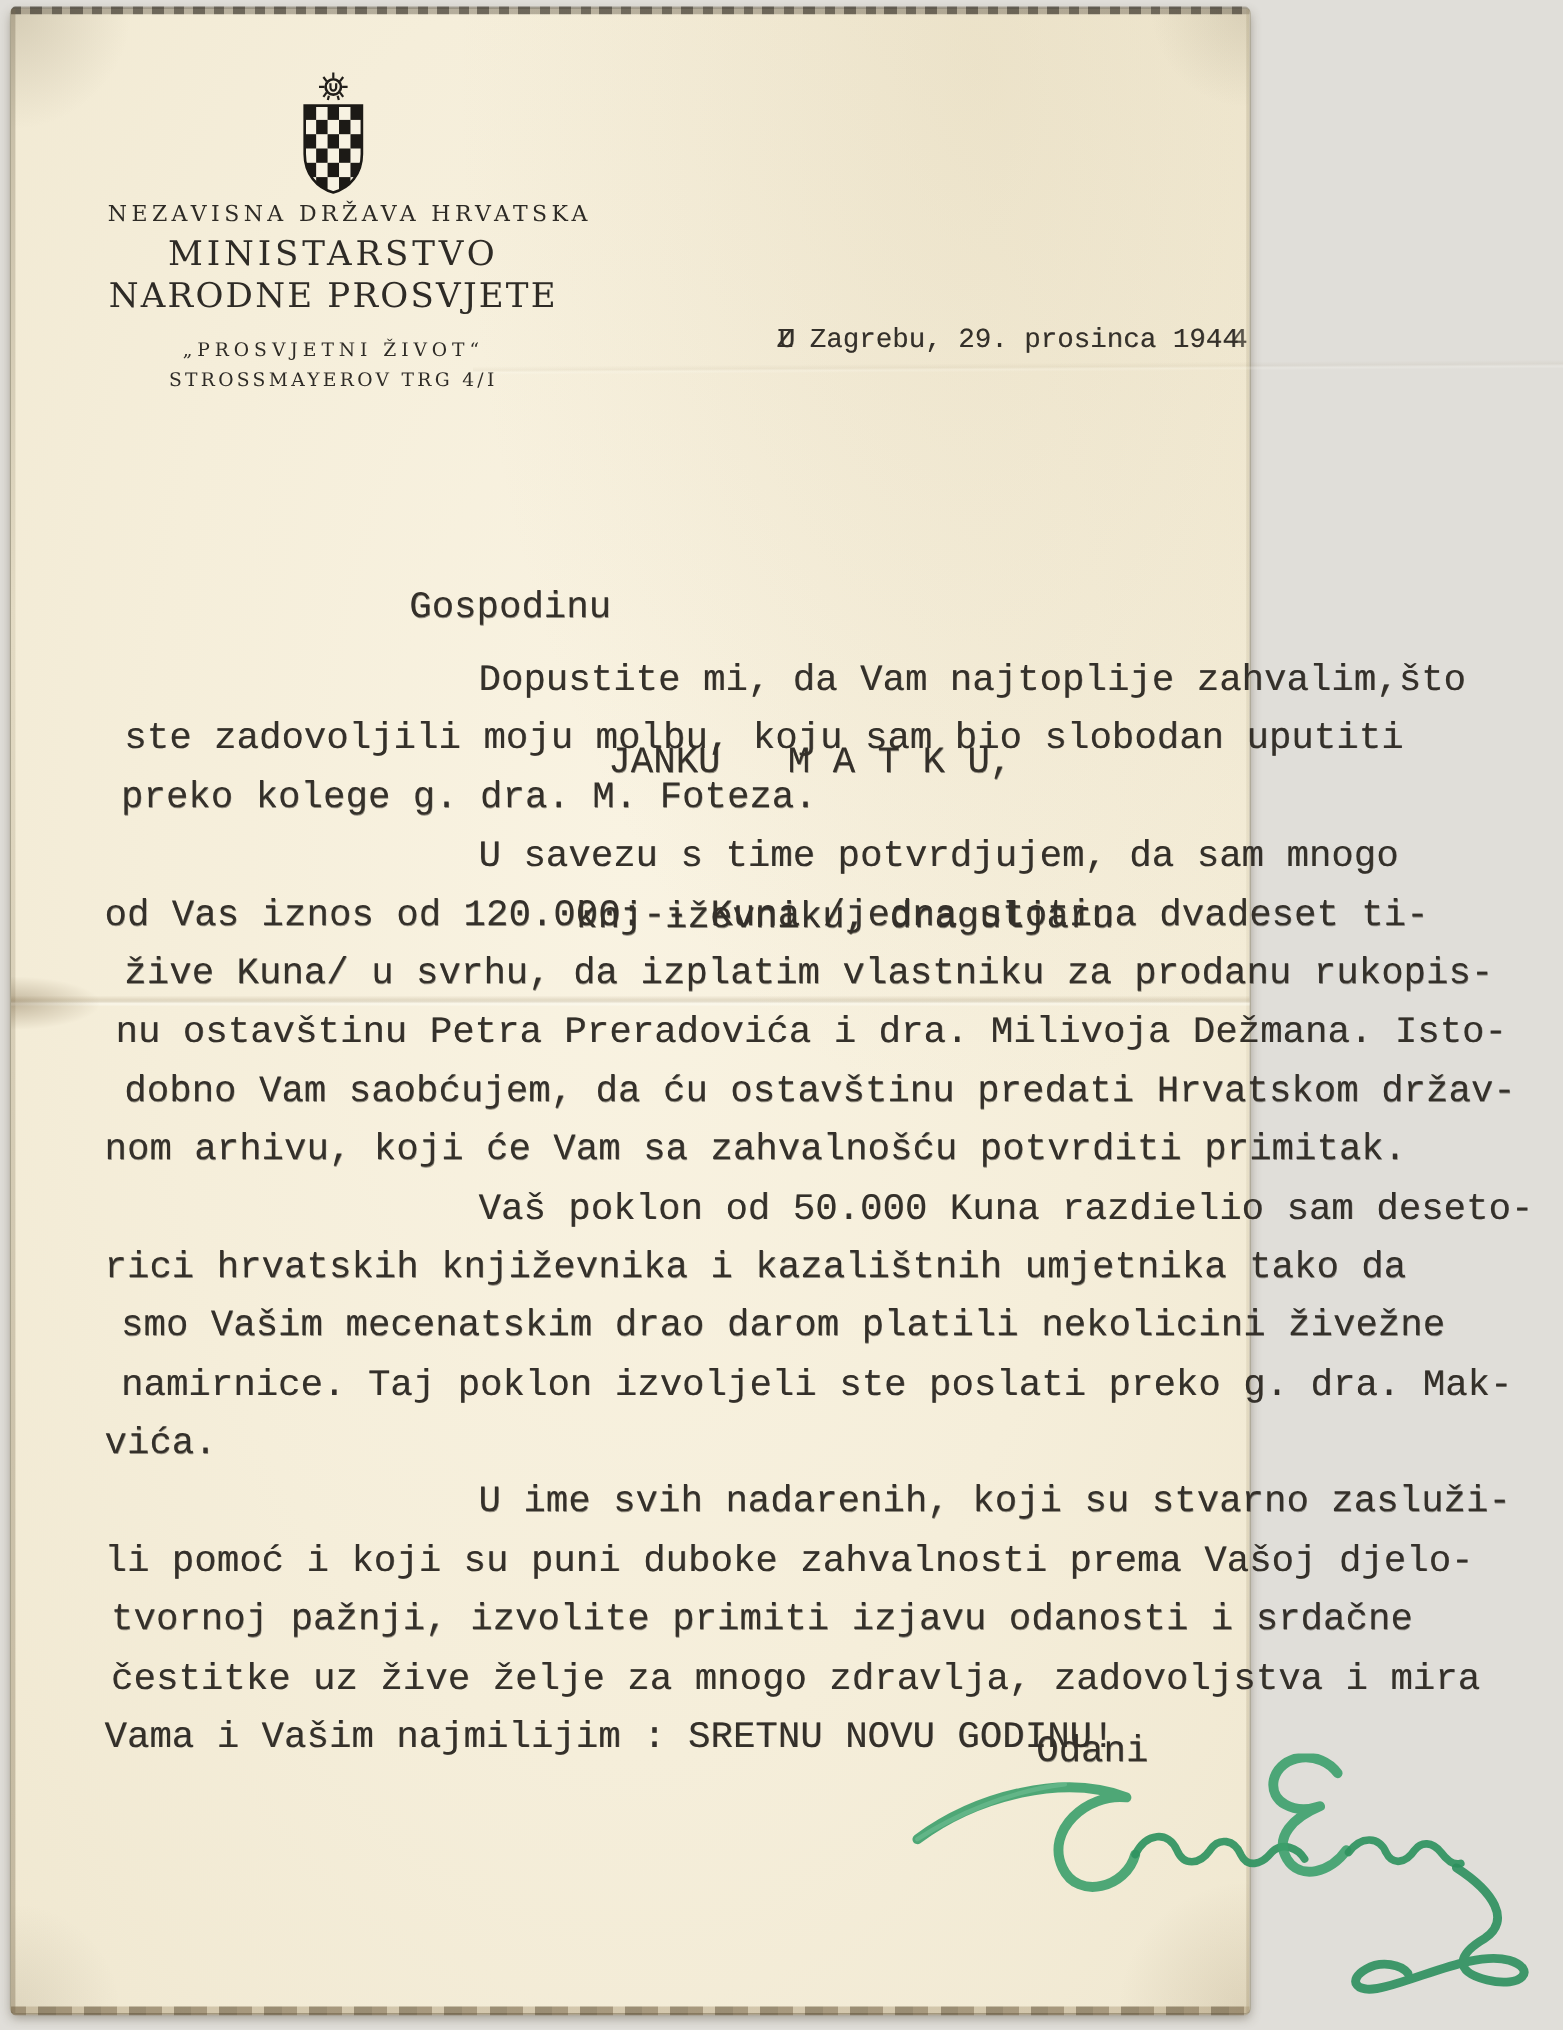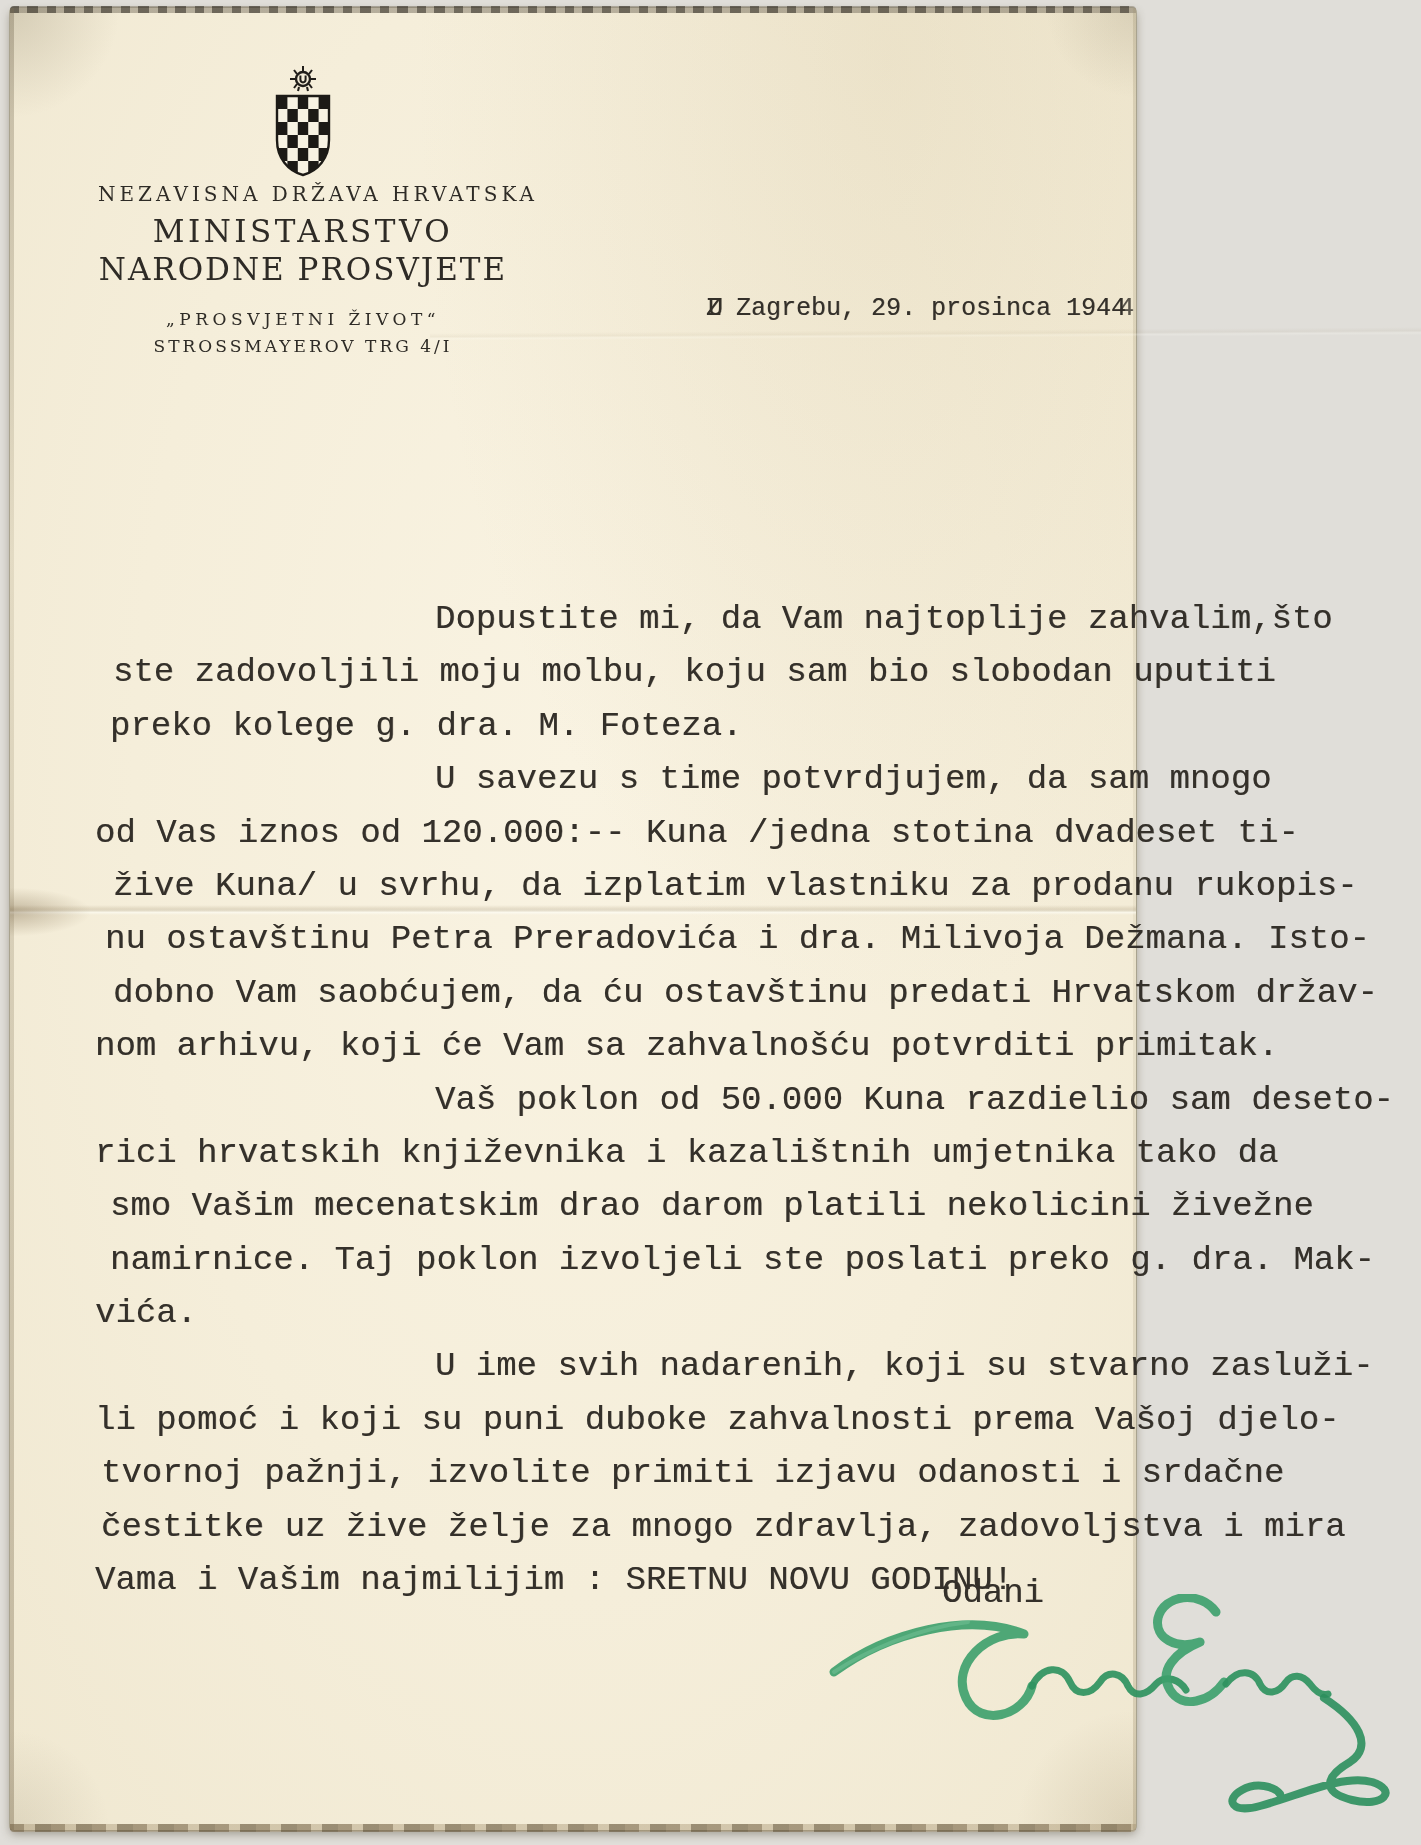--- a/index.html
+++ b/index.html
@@ -119,20 +119,25 @@
     </svg>
     <div class="lh-country">NEZAVISNA DRŽAVA HRVATSKA</div>
     <div class="lh-min1">MINISTARSTVO</div>
     <div class="lh-min2">NARODNE PROSVJETE</div>
     <div class="lh-motto">„PROSVJETNI ŽIVOT“</div>
     <div class="lh-addr">STROSSMAYEROV TRG 4/I</div>
   </div>
 
   <div class="date type"><span>U</span><span class="z">Z</span><span> Zagrebu, 29. prosinca 1944</span><span class="extra">4</span></div>
 
+  <div class="addr type">
+    <div>Gospodinu</div>
+    <div class="a-name">JANKU   M A T K U,</div>
+    <div class="a-title">knj iževniku, draguljaru</div>
+  </div>
 
   <div class="body-block type">
     <div class="bl ind">Dopustite mi, da Vam najtoplije zahvalim,što</div>
     <div class="bl m18">ste zadovoljili moju molbu, koju sam bio slobodan uputiti</div>
     <div class="bl m15">preko kolege g. dra. M. Foteza.</div>
     <div class="bl ind">U savezu s time potvrdjujem, da sam mnogo</div>
     <div class="bl">od Vas iznos od 120.000:-- Kuna /jedna stotina dvadeset ti-</div>
     <div class="bl m18">žive Kuna/ u svrhu, da izplatim vlastniku za prodanu rukopis-</div>
     <div class="bl m10">nu ostavštinu Petra Preradovića i dra. Milivoja Dežmana. Isto-</div>
     <div class="bl m18">dobno Vam saobćujem, da ću ostavštinu predati Hrvatskom držav-</div>

